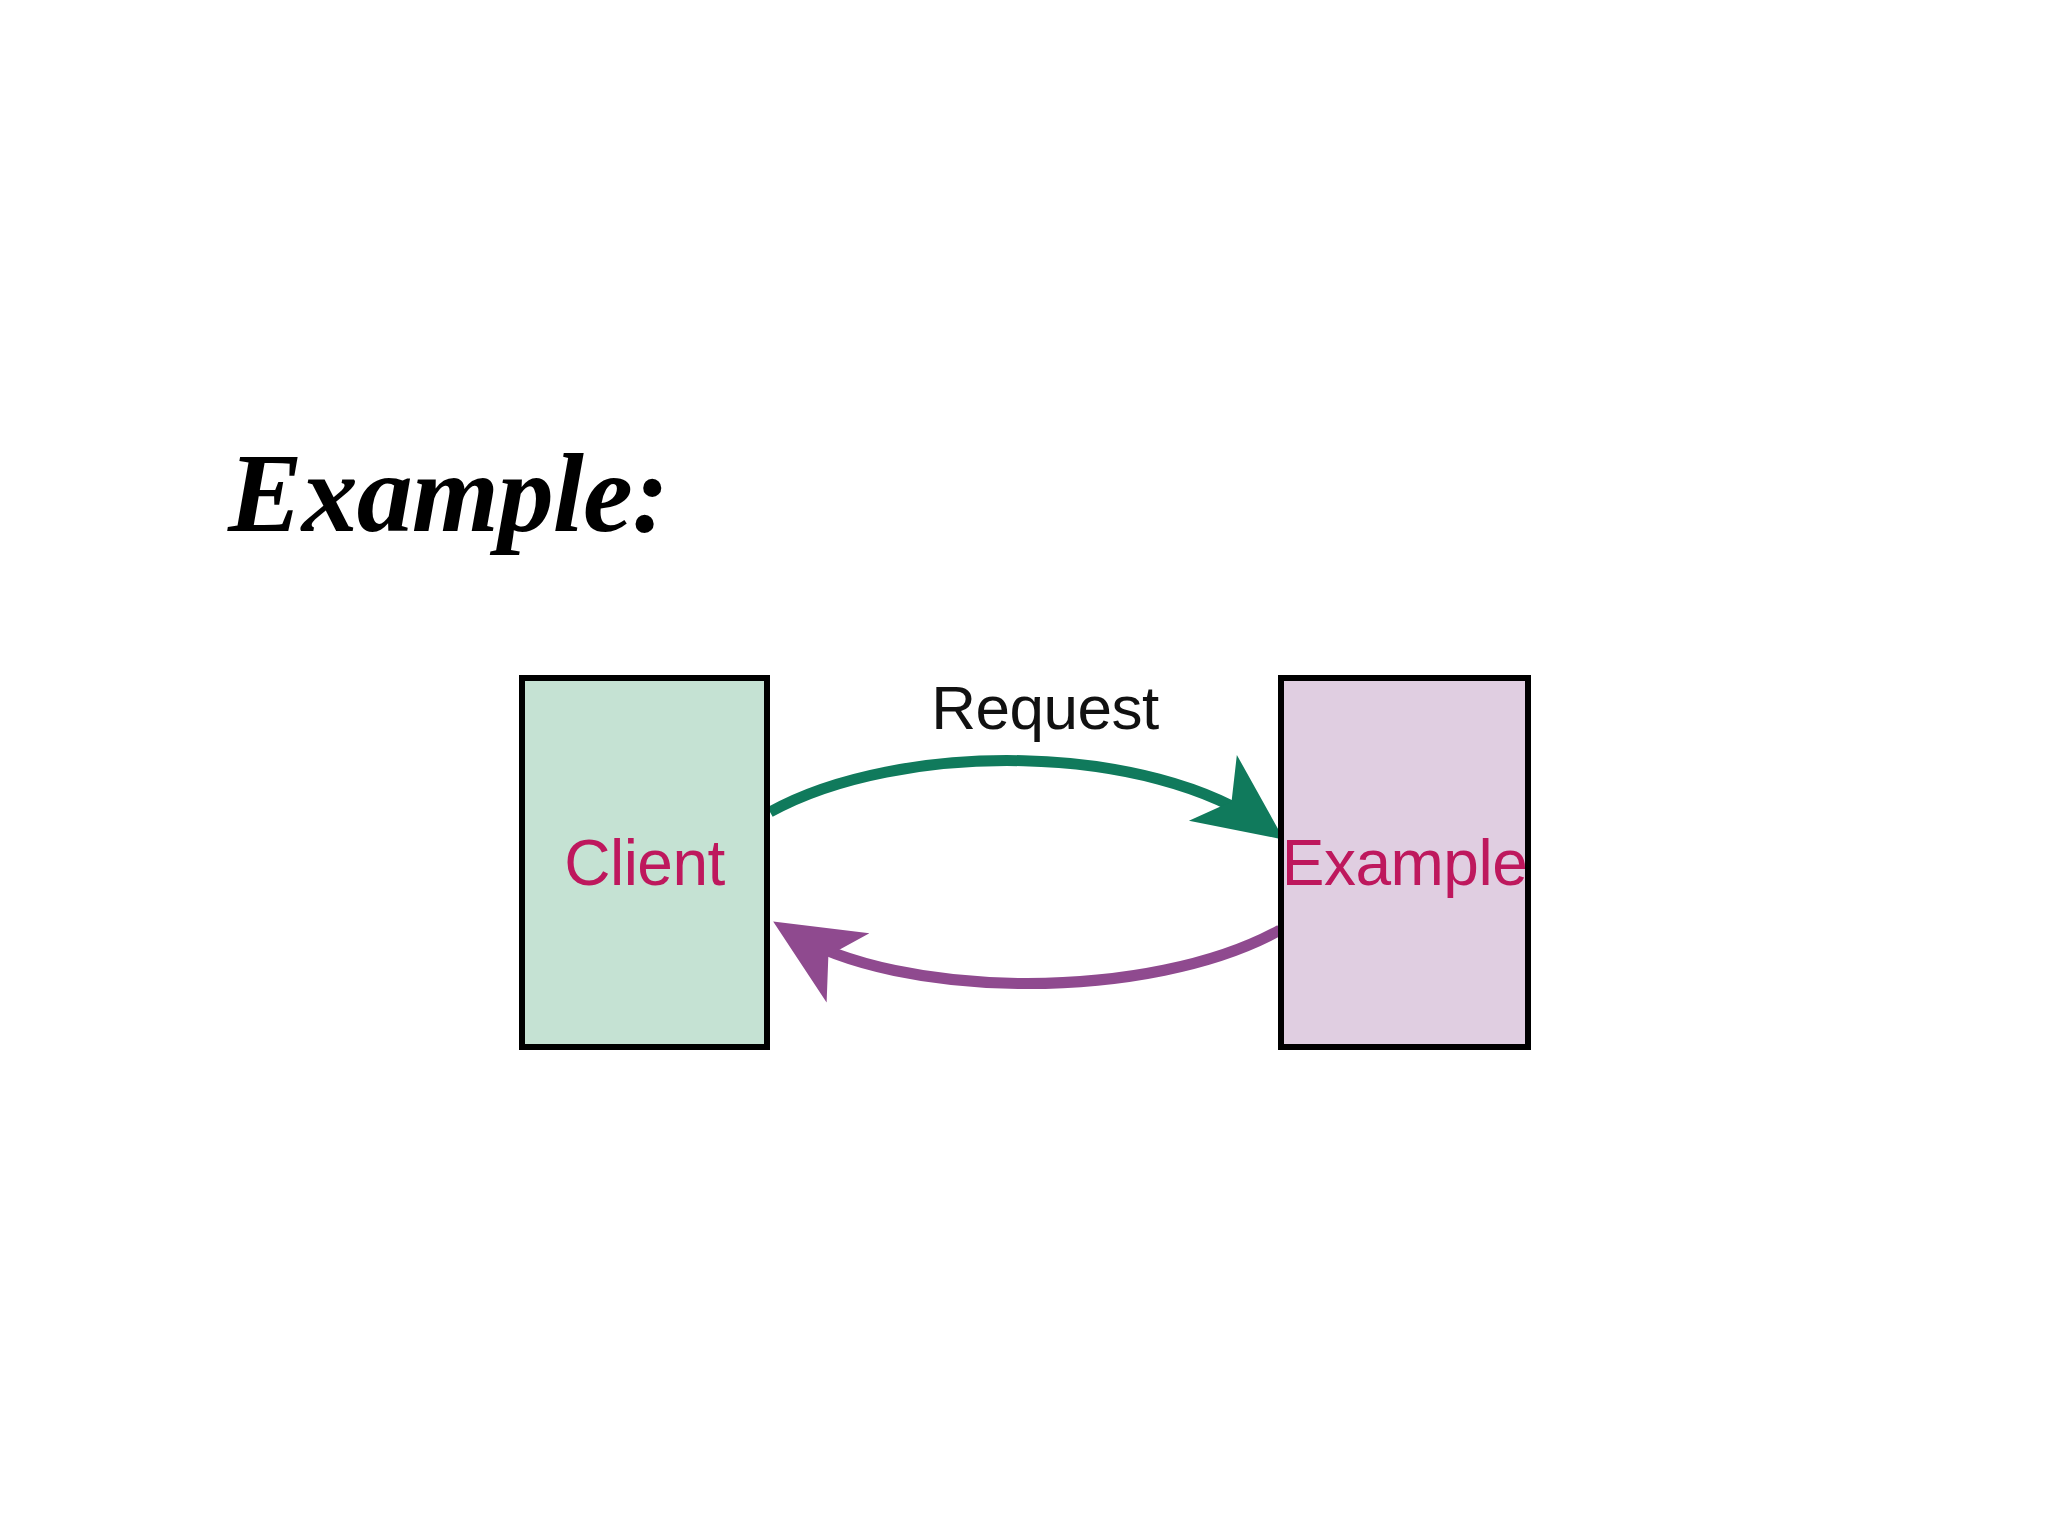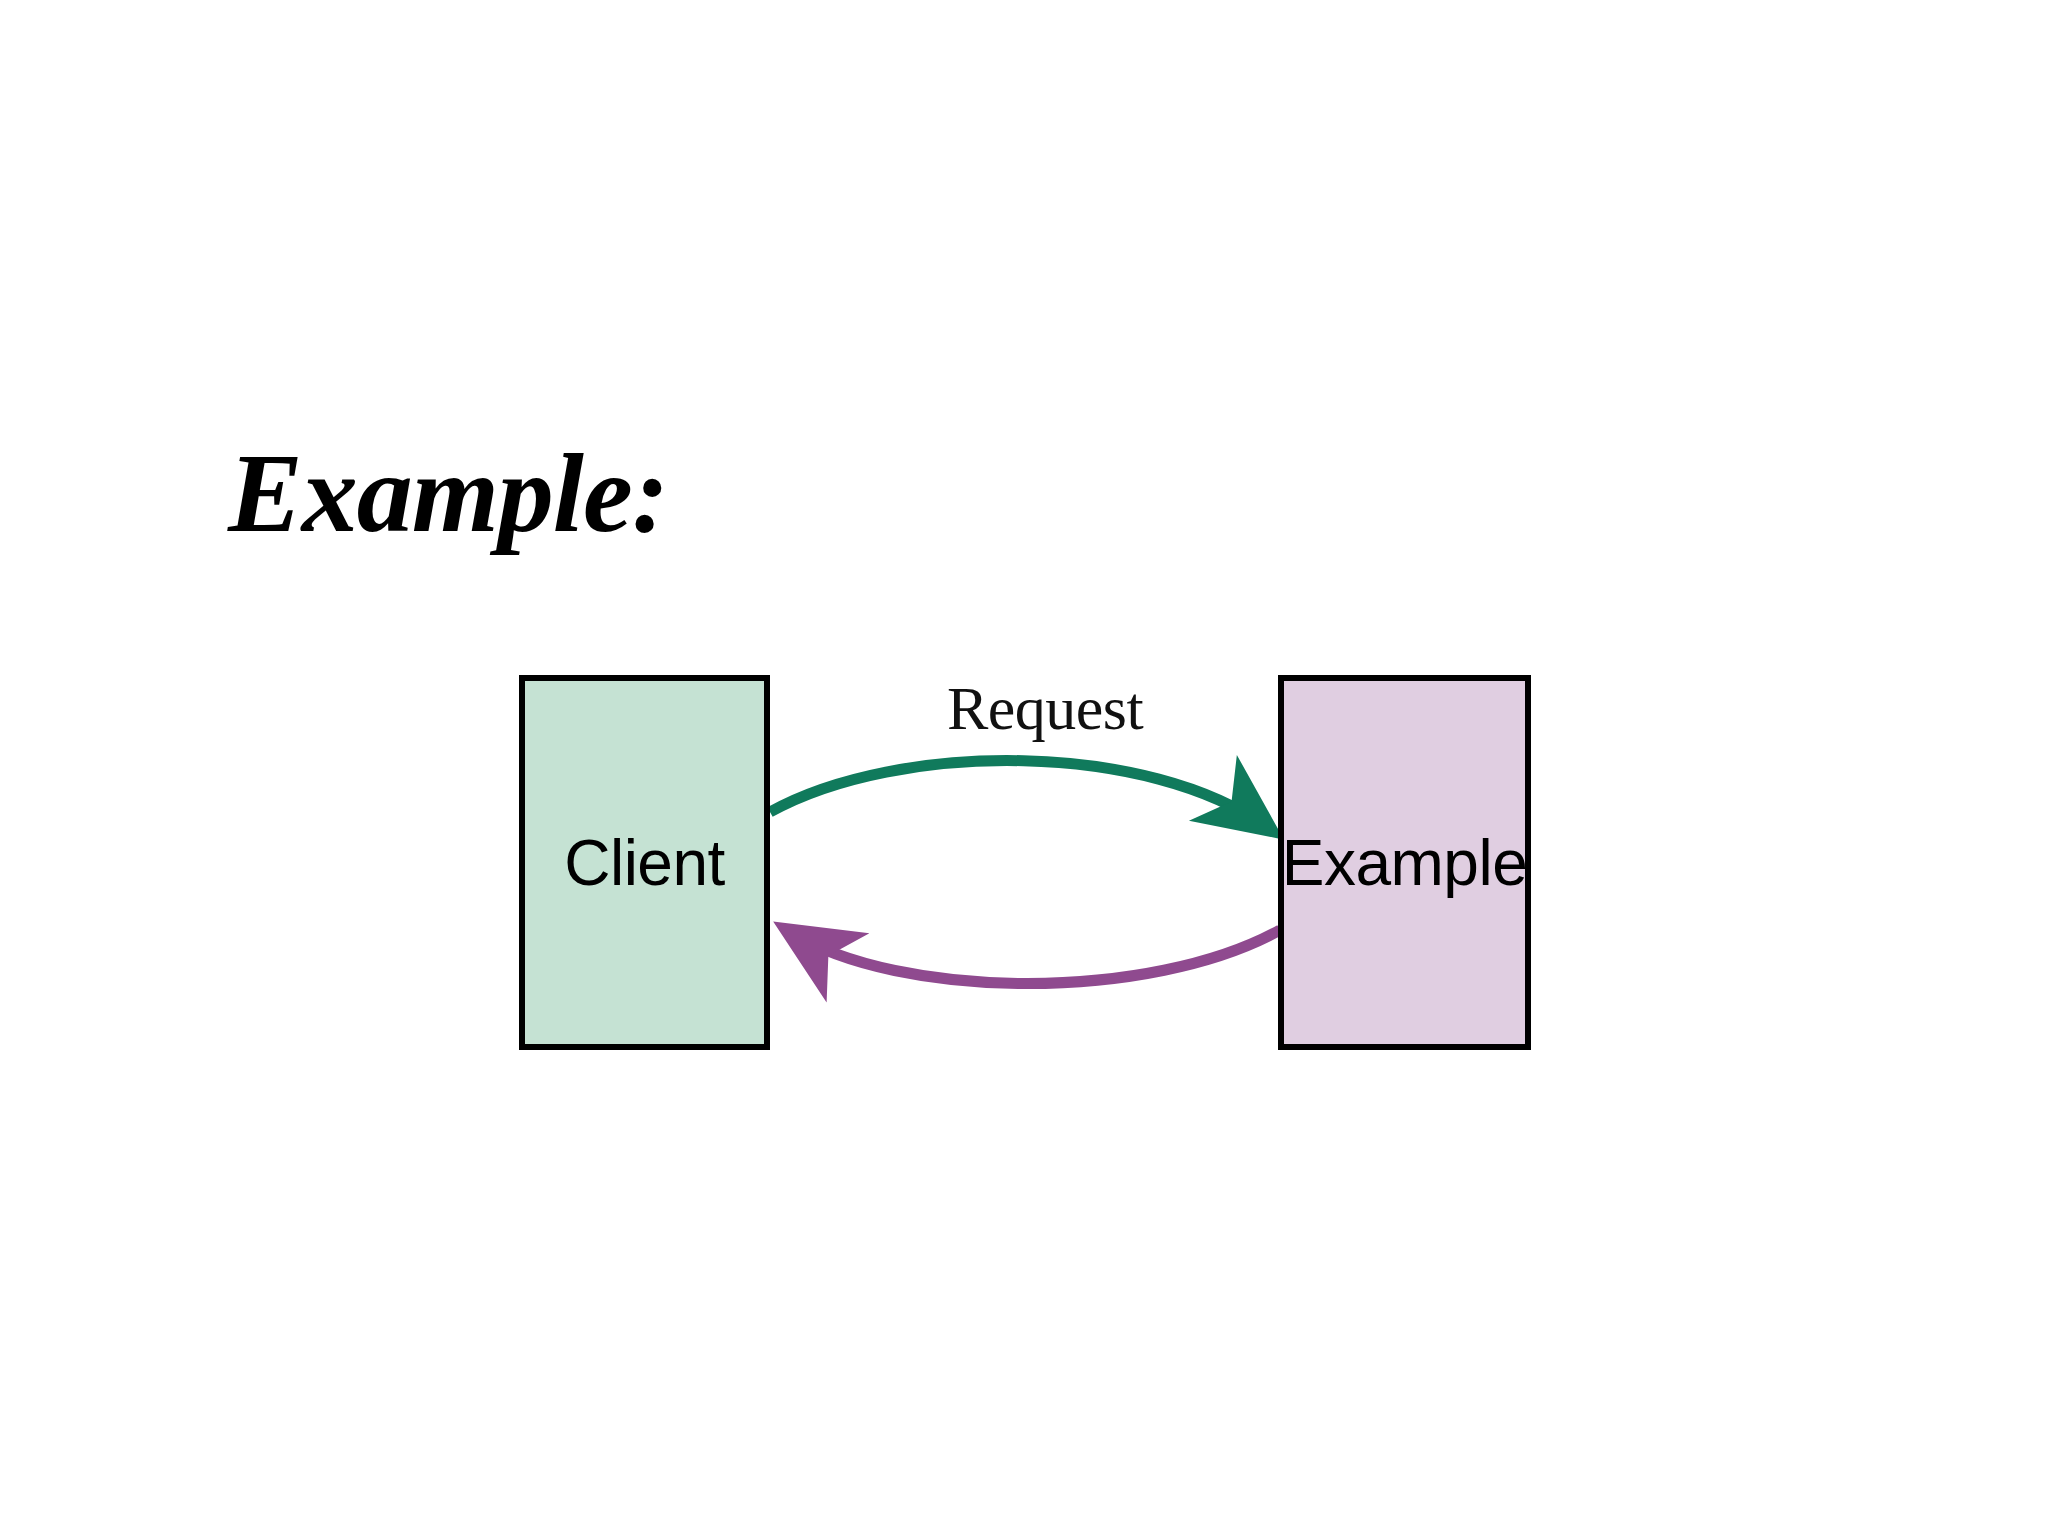--- a/index.html
+++ b/index.html
@@ -46,21 +46,21 @@
     box-sizing: border-box;
     border: 6px solid #000000;
     display: flex;
     align-items: center;
     justify-content: center;
   }
   .node-label {
     font-family: "Liberation Sans", sans-serif;
     font-size: 64px;
     font-weight: normal;
-    color: #000000;
+    color: #be185d;
     letter-spacing: -0.5px;
     white-space: nowrap;
     line-height: 1;
   }
 
   #node-client {
     left: 519px;
     top: 675px;
     width: 251px;
     height: 375px;
@@ -68,21 +68,21 @@
   #node-server {
     left: 1278px;
     top: 675px;
     width: 253px;
     height: 375px;
   }
 
   
   .edge-label {
     position: absolute;
-    font-family: Liberation Serif, serif;
+    font-family: Liberation Sans, sans-serif;
     font-size: 62px;
     color: #111111;
     white-space: nowrap;
     letter-spacing: -0.5px;
     line-height: 1;
     text-align: center;
   }
   #label-request {
     left: 790px;
     top: 677px;

